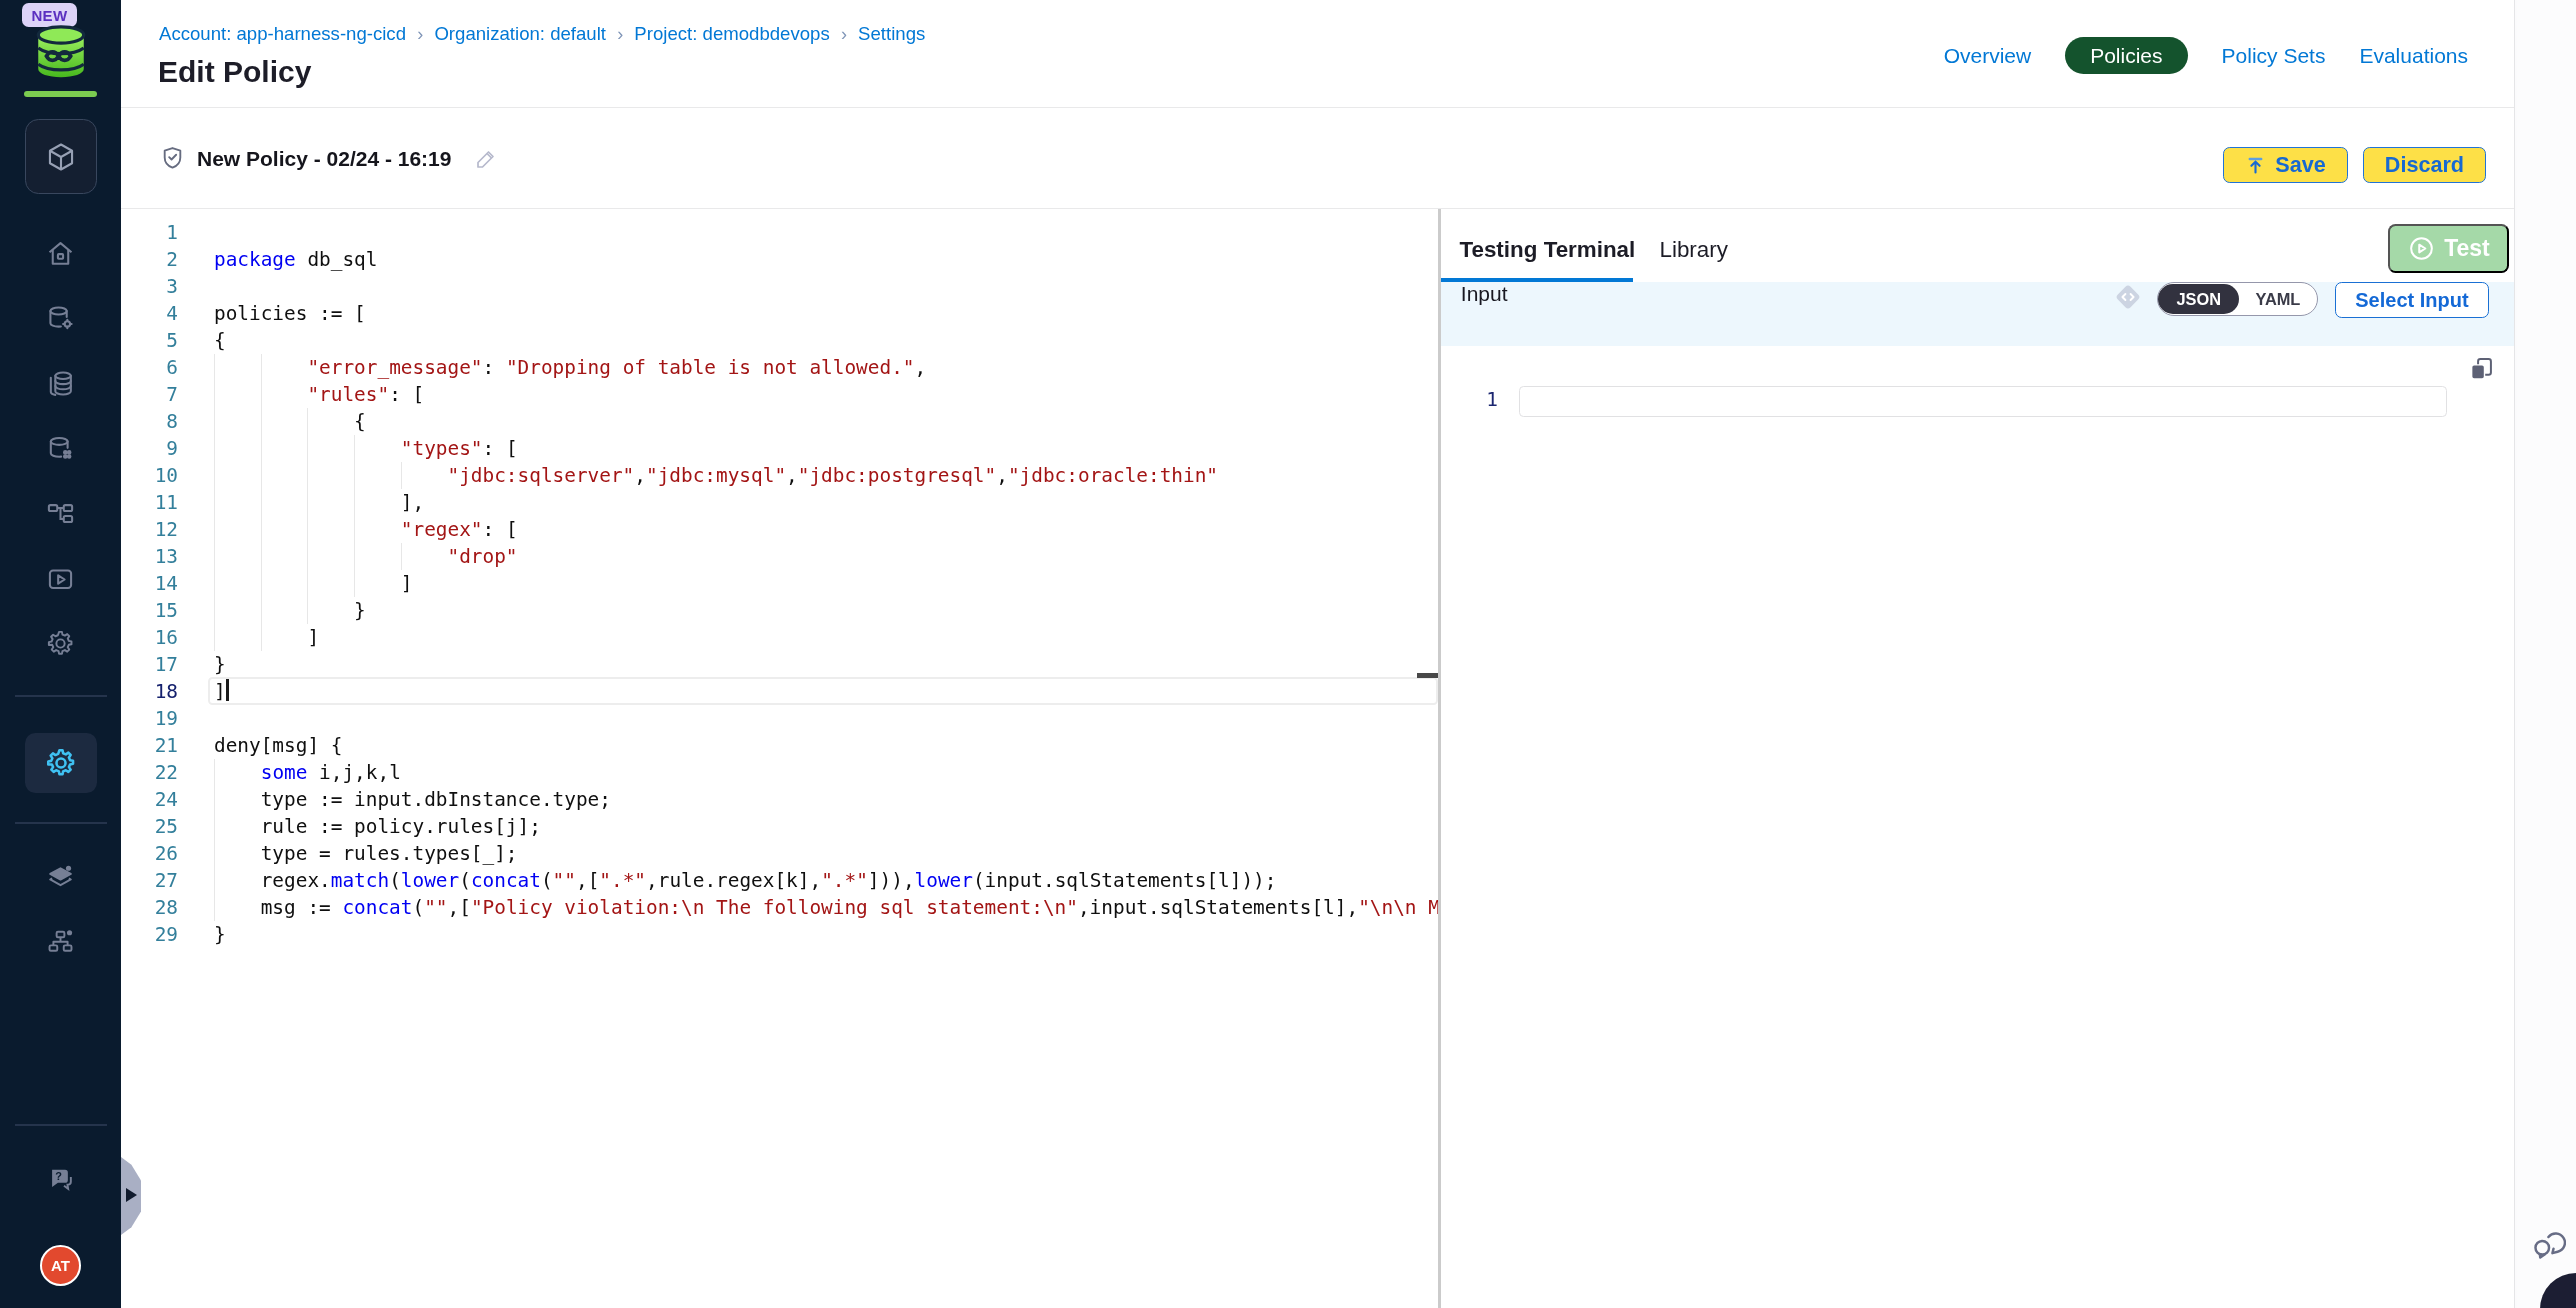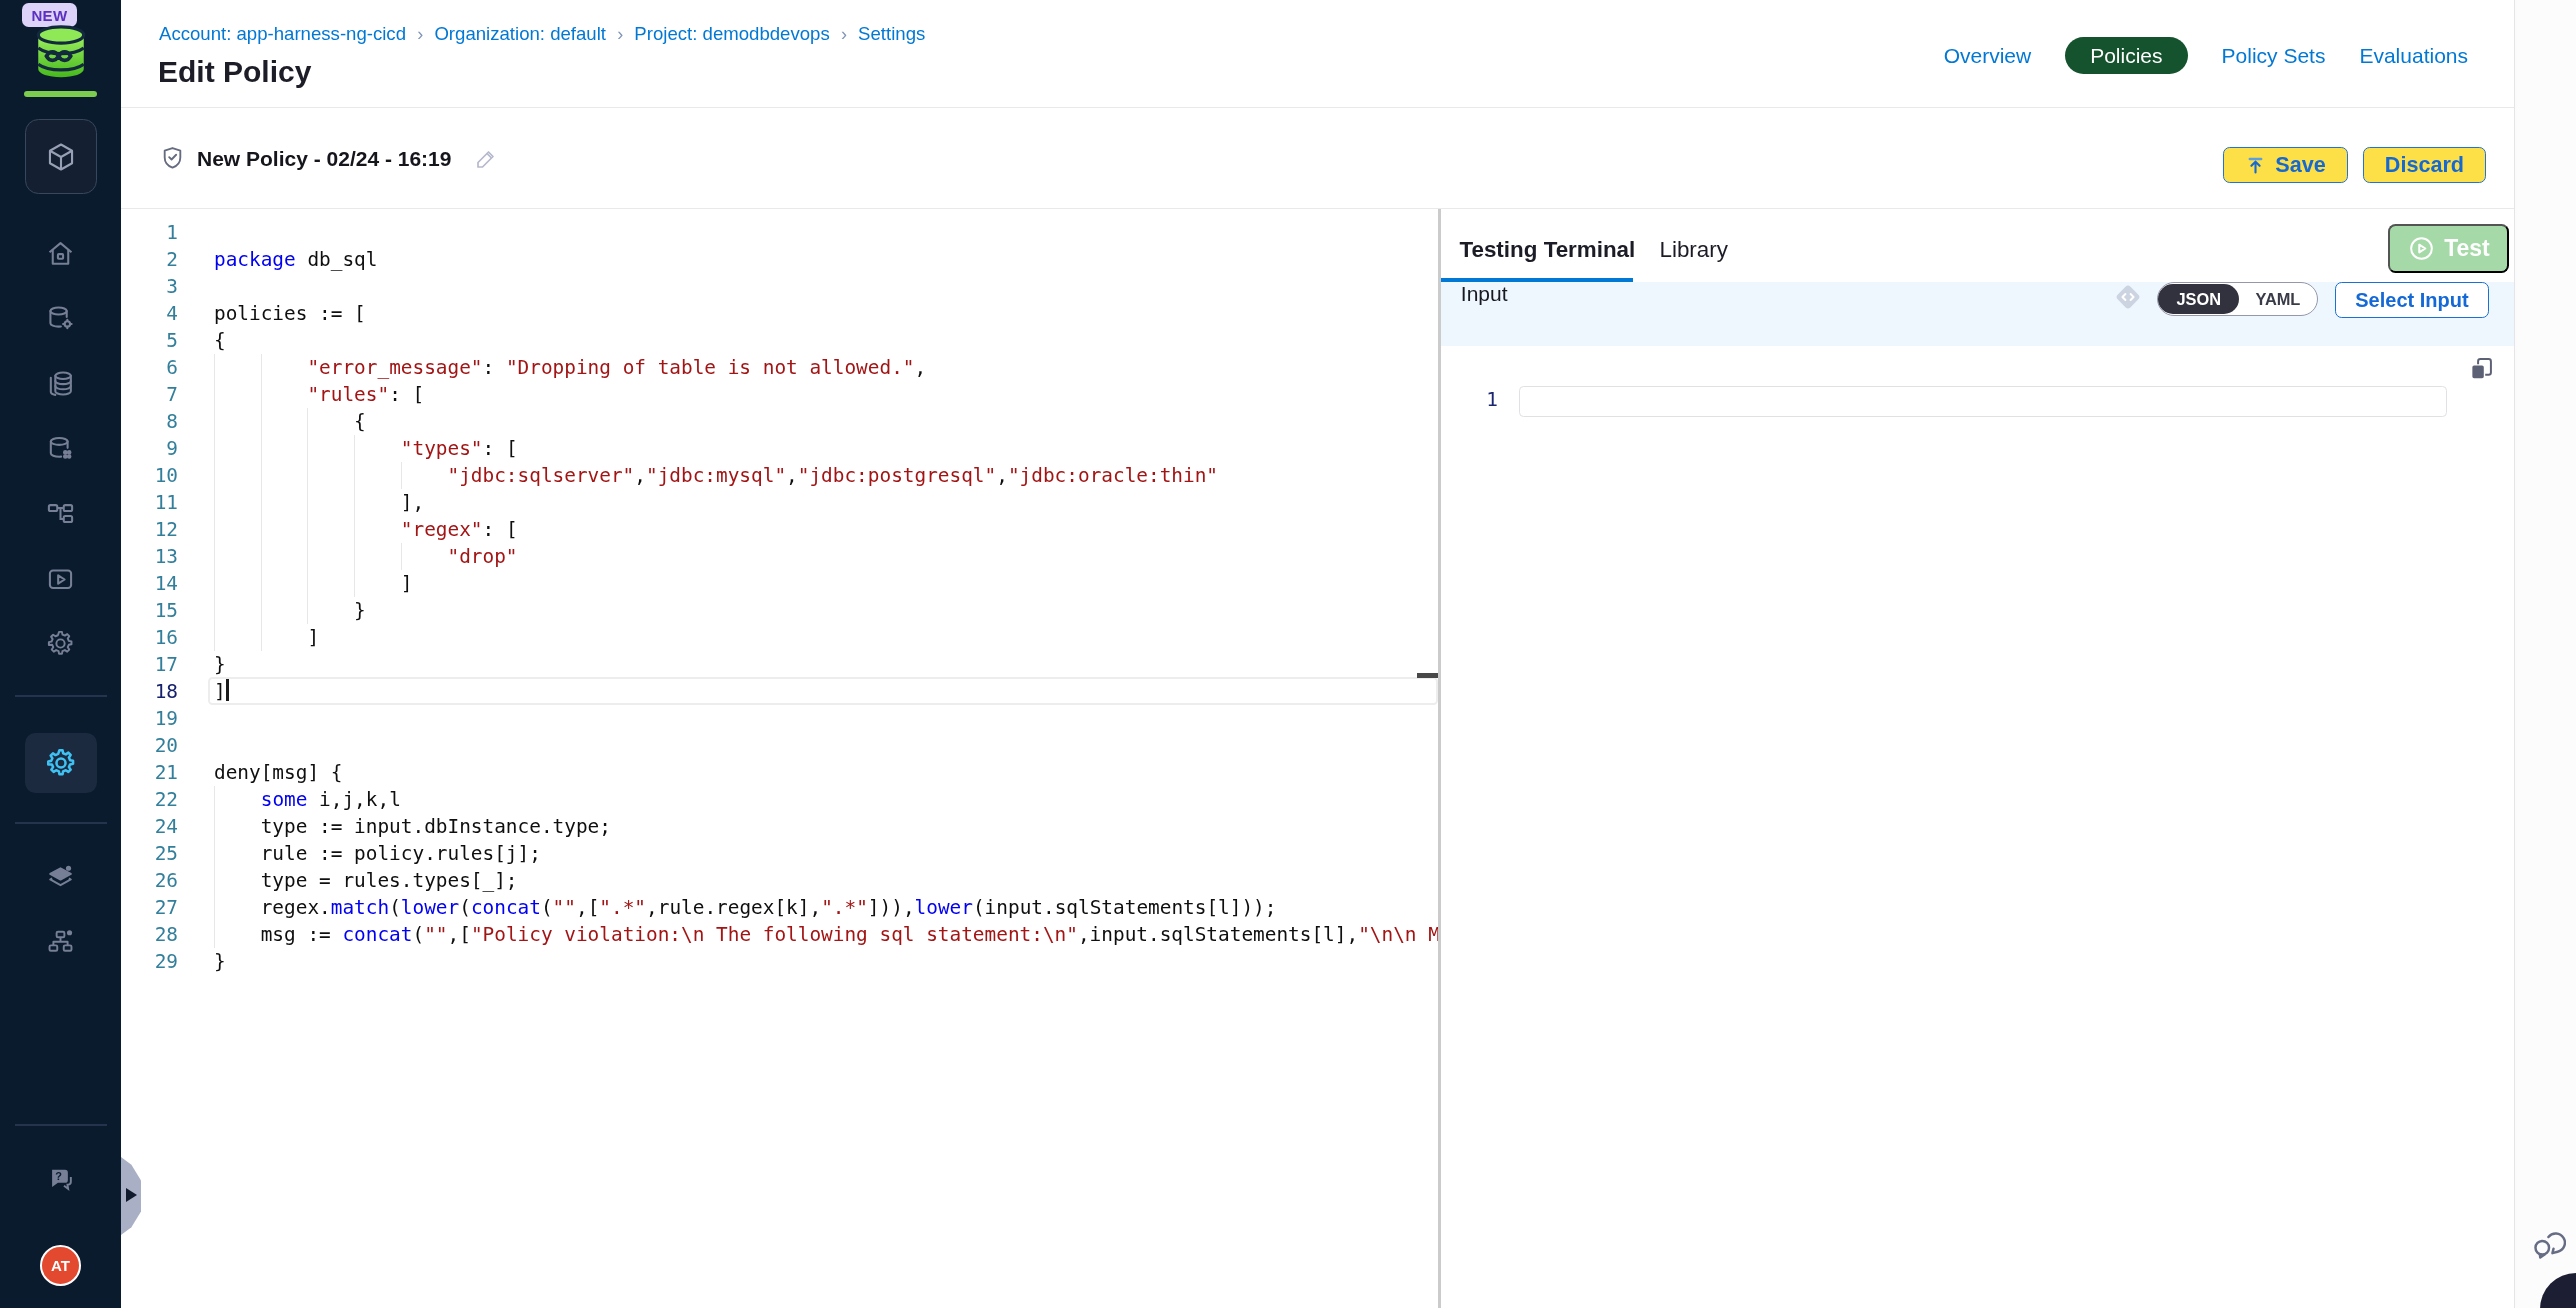--- a/index.html
+++ b/index.html
@@ -366,24 +366,20 @@
           </div>
           <div class="cl">
             <div class="gut act">18</div>
             <div class="ctn"><span class="p">]</span><b class="cur"></b><b class="hl"></b></div>
           </div>
           <div class="cl">
             <div class="gut">19</div>
             <div class="ctn"></div>
           </div>
           <div class="cl">
-            <div class="gut">20</div>
-            <div class="ctn"></div>
-          </div>
-          <div class="cl">
             <div class="gut">21</div>
             <div class="ctn"><span class="p">deny[msg] {</span></div>
           </div>
           <div class="cl">
             <div class="gut">22</div>
             <div class="ctn"><i class="gd" style="left: 0ch;"></i><span class="p">    </span><span class="k">some</span><span class="p"> i,j,k,l</span></div>
           </div>
           <div class="cl">
             <div class="gut">24</div>
             <div class="ctn"><i class="gd" style="left: 0ch;"></i><span class="p">    type := input.dbInstance.type;</span></div>

